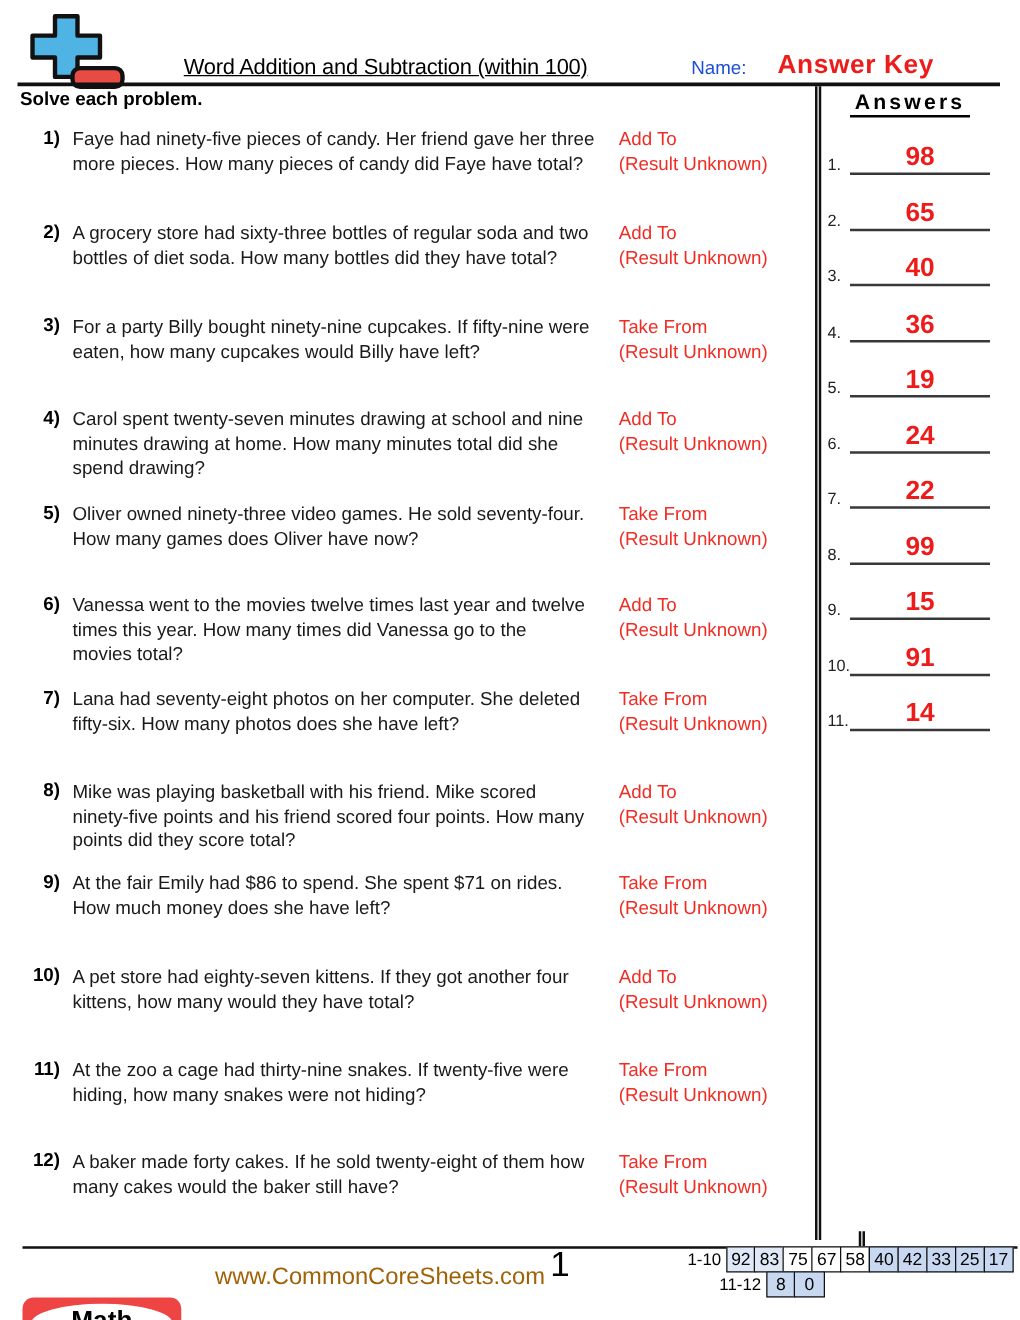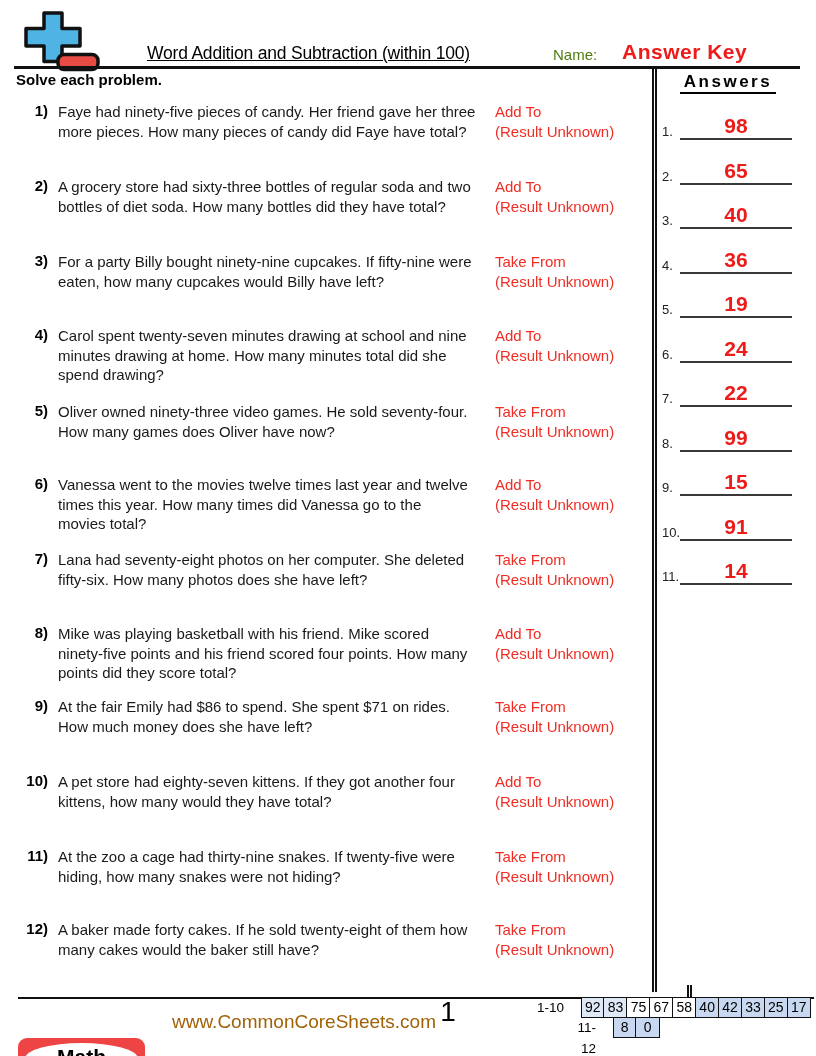--- a/index.html
+++ b/index.html
@@ -13,21 +13,21 @@
   }
   *{box-sizing:border-box;margin:0;padding:0;}
   html,body{background:#ffffff;}
   .page{
     position:relative;width:816px;height:1056px;background:#ffffff;
     font-family:"Liberation Sans",sans-serif;color:#1a1a1a;overflow:hidden;
   }
   
   .logo{position:absolute;left:22px;top:10px;}
   .title{position:absolute;left:147px;top:43px;font-size:17.5px;letter-spacing:-0.2px;color:#000;text-decoration:underline;}
-  .name-label{position:absolute;left:553px;top:46px;font-size:15px;color:#4d7c0f;}
+  .name-label{position:absolute;left:553px;top:46px;font-size:15px;color:#1d4ed8;}
   .name-value{position:absolute;left:622px;top:40px;font-size:21px;font-weight:bold;color:var(--red);letter-spacing:0.5px;}
   .hline{position:absolute;left:14px;right:16px;top:66px;height:2.5px;background:var(--ink);}
   .instruction{position:absolute;left:16px;top:71px;font-size:15px;font-weight:bold;color:#000;}
   
   .divider{position:absolute;left:652px;top:69px;height:923px;width:0;border-left:5px double var(--ink);}
   .divider-stub{position:absolute;left:687px;top:985px;height:13px;width:0;border-left:5px double var(--ink);}
   .answers-head{position:absolute;left:656px;top:72px;width:144px;text-align:center;}
   .answers-head span{font-size:17px;font-weight:bold;letter-spacing:2.5px;color:#000;border-bottom:2.5px solid #000;padding:0 4px 1px 4px;text-align:right;}
   .ans{position:absolute;left:656px;width:144px;height:27px;}
   .anum{position:absolute;left:6px;bottom:1px;font-size:13px;color:#222;}
@@ -40,21 +40,21 @@
   
   .fline{position:absolute;left:18px;right:2px;top:997px;height:2px;background:var(--ink);}
   .brand-box{position:absolute;left:18px;top:998px;width:127px;height:41px;background:#ef4444;border-radius:9px;margin-top:40px;}
   .brand-ellipse{position:absolute;left:7px;top:5px;right:7px;bottom:5px;background:#fff;border-radius:50%;}
   .brand-text{position:absolute;left:0;top:7px;width:100%;text-align:center;font-size:21px;font-weight:bold;color:#000;}
   .site{position:absolute;left:172px;top:1011px;font-size:19px;color:#a16207;}
   .pagenum{position:absolute;left:398px;top:996px;width:100px;text-align:center;font-size:28px;color:#000;}
   .score-table{position:absolute;left:536px;top:997px;}
   .score-row{display:flex;height:21px;}
   .score-row + .score-row{margin-top:-1.5px;margin-left:32px;}
-  .slabel{width:46px;text-align:right;padding-right:18px;font-size:13.5px;line-height:21px;color:#000;}
+  .slabel{width:46px;text-align:right;padding-right:5px;font-size:13.5px;line-height:21px;color:#000;}
   .cell{width:24.4px;border:1.5px solid var(--ink);margin-left:-1.5px;text-align:center;font-size:14px;line-height:18px;color:#000;background:#fff;}
   .cell:first-of-type{margin-left:0;}
   .c-light{background:var(--cell-blue-light);}
   .c-mid{background:var(--cell-blue);}
 </style>
 </head>
 <body>
 
 <div class="page">
 

